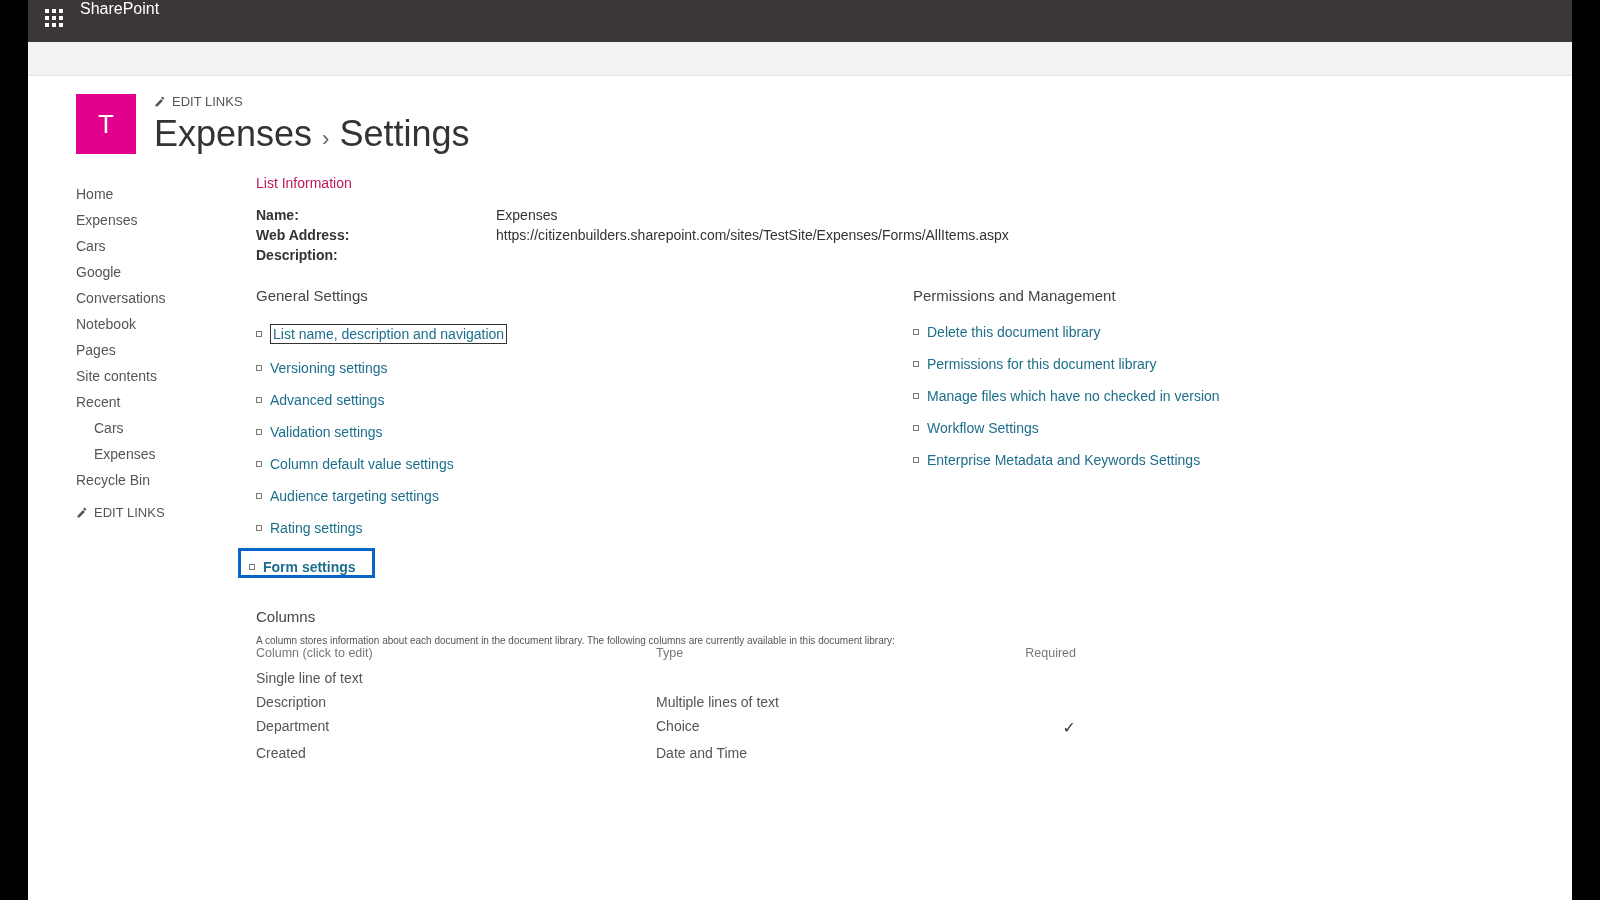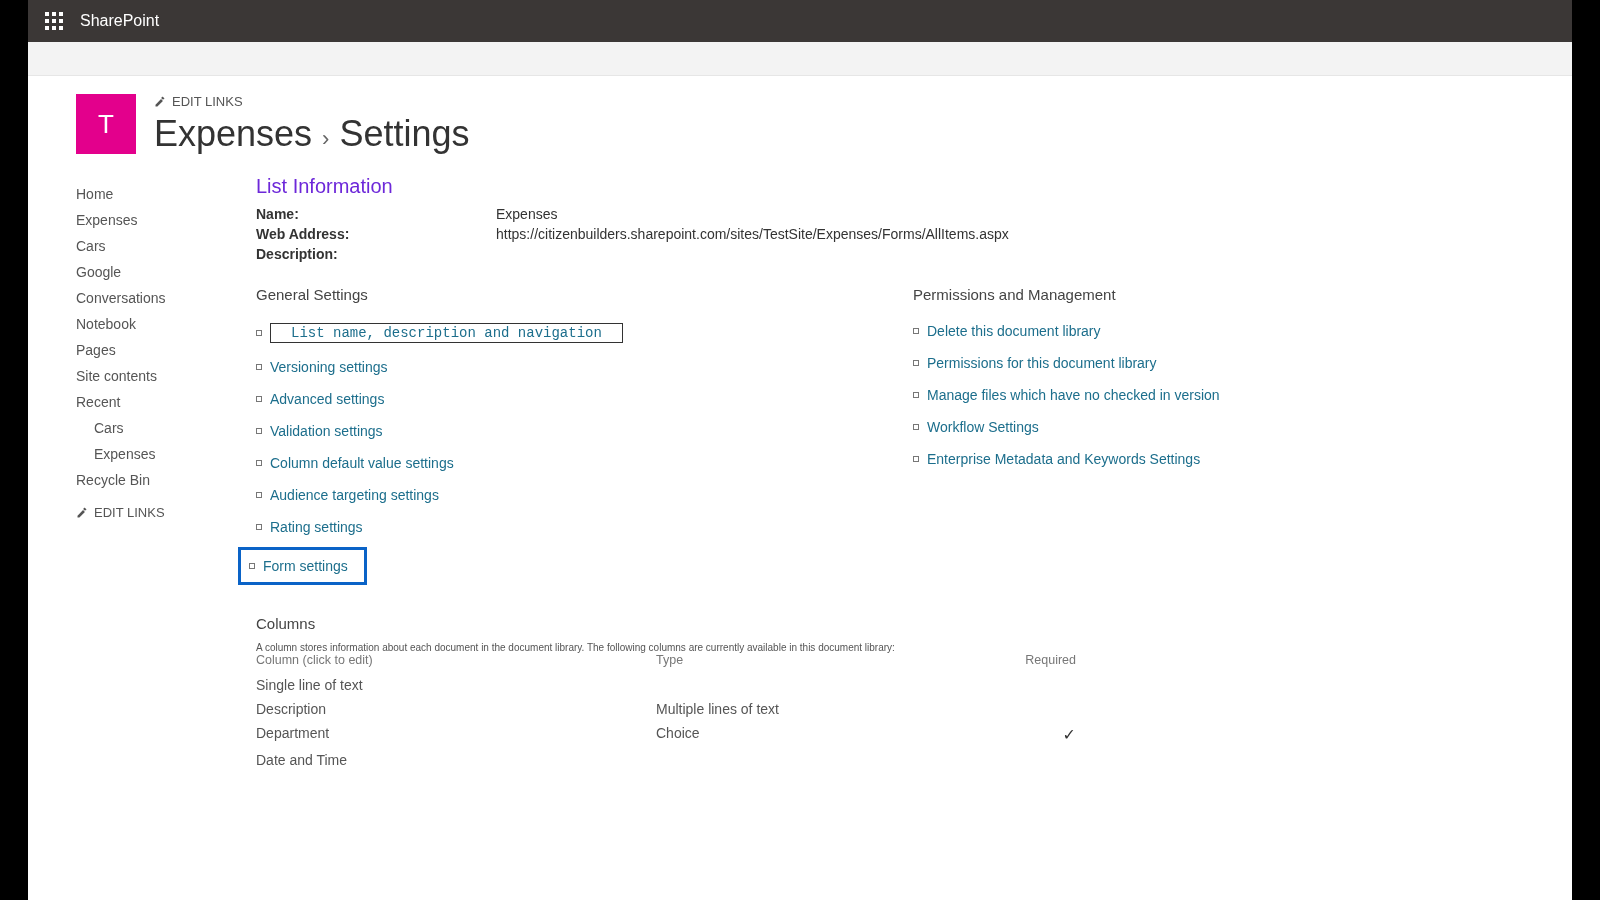--- a/index.html
+++ b/index.html
@@ -1,21 +1,21 @@
 <!DOCTYPE html>
 <html><head>
 <meta charset="utf-8">
 <style>
 * { margin: 0; padding: 0; box-sizing: border-box; font-family: "Segoe UI", Arial, sans-serif; }
 body { background: #fff; color: #333; }
 
 .outer { background: #000; padding: 0 28px; min-height: 900px; }
 .inner { background: #fff; min-height: 900px; }
 
-.suite-bar { background: #3b3736; color: #fff; height: 42px; display: flex; align-items: center; padding: 0 8px; }
+.suite-bar { background: #3b3736; color: #fff; height: 42px; display: flex; padding: 0 8px; }
 .waffle { width: 36px; height: 36px; display: flex; align-items: center; justify-content: center; cursor: pointer; }
 .waffle-grid { display: grid; grid-template-columns: repeat(3, 4px); grid-template-rows: repeat(3, 4px); gap: 3px; }
 .waffle-dot { width: 4px; height: 4px; background: #fff; }
 .brand { margin-left: 8px; font-size: 16px; font-weight: 400; }
 
 .ribbon-area { height: 34px; background: #f3f3f3; border-bottom: 1px solid #e6e6e6; }
 
 .page { display: flex; padding: 18px 0 0 0; }
 
 .site-icon { width: 60px; height: 60px; background: #e3008c; color: #fff; display: flex; align-items: center; justify-content: center; font-size: 26px; font-weight: 300; margin-left: 0; margin-right: 18px; flex-shrink: 0; }
@@ -30,35 +30,35 @@
 
 .content-wrap { display: flex; padding: 0 0 40px 48px; margin-top: 20px; }
 .left-nav { width: 180px; flex-shrink: 0; padding-top: 6px; }
 .nav-item { color: #555; font-size: 14px; padding: 5px 0; cursor: pointer; }
 .nav-item.indent { padding-left: 18px; }
 .nav-heading { color: #555; font-size: 14px; padding: 5px 0; }
 .edit-links-bottom { display: flex; align-items: center; color: #555; font-size: 13px; margin-top: 12px; cursor: pointer; }
 
 .main { flex: 1; padding-right: 40px; }
 
-.section-header { color: #6d28d9; font-size: 20px; margin-bottom: 8px; }
+.section-header { color: #be185d; font-size: 14px; margin-bottom: 16px; }
 .info-row { display: flex; font-size: 14px; margin-bottom: 4px; }
 .info-label { font-weight: 600; width: 240px; color: #333; }
 .info-value { color: #333; }
 
 .settings-grid { display: flex; margin-top: 24px; gap: 38px; }
 .settings-col { flex: 1; min-width: 0; }
 .settings-col.narrow { flex: 0 0 180px; }
 .col-title { font-size: 15px; color: #444; margin-bottom: 20px; }
 
 .setting-link-row { display: flex; align-items: center; margin-bottom: 16px; }
 .bullet { width: 6px; height: 6px; border: 1px solid #777; margin-right: 8px; flex-shrink: 0; }
 .setting-link { color: #1c6e8c; font-size: 14px; cursor: pointer; }
-.setting-link.focused { border: 1px solid #333; padding: 1px 20px; font-family: Liberation Mono, monospace; }
-.highlight-box { border: 3px solid #0a63c7; padding: 8px 16px 8px 8px; display: inline-flex; align-items: center; margin-top: -4px; }
+.setting-link.focused { border: 1px solid #333; padding: 1px 2px; }
+.highlight-box { border: 3px solid #0a63c7; padding: 8px 16px 0 8px; display: inline-flex; align-items: center; margin-top: -4px; font-weight: bold; }
 
 .columns-section { margin-top: 30px; }
 .columns-title { font-size: 15px; color: #444; margin-bottom: 10px; }
 .columns-desc { font-size: 10px; color: #555; }
 .cols-table { width: 820px; }
 .cols-head { display: flex; font-size: 12.5px; color: #777; padding-bottom: 6px; }
 .cols-row { display: flex; font-size: 14px; color: #555; padding: 4px 0; }
 .c1 { width: 400px; }
 .c2 { width: 340px; }
 .c3 { width: 80px; text-align: right; }
@@ -228,20 +228,21 @@
           <div class="c1">Description</div>
           <div class="c2">Multiple lines of text</div>
           <div class="c3"></div>
         </div>
         <div class="cols-row">
           <div class="c1">Department</div>
           <div class="c2">Choice</div>
           <div class="c3 check">✓</div>
         </div>
         <div class="cols-row">
+          <div class="c1">Created</div>
           <div class="c2">Date and Time</div>
           <div class="c3"></div>
         </div>
       </div>
     </div>
 
   </div>
 </div>
 
 </div>

